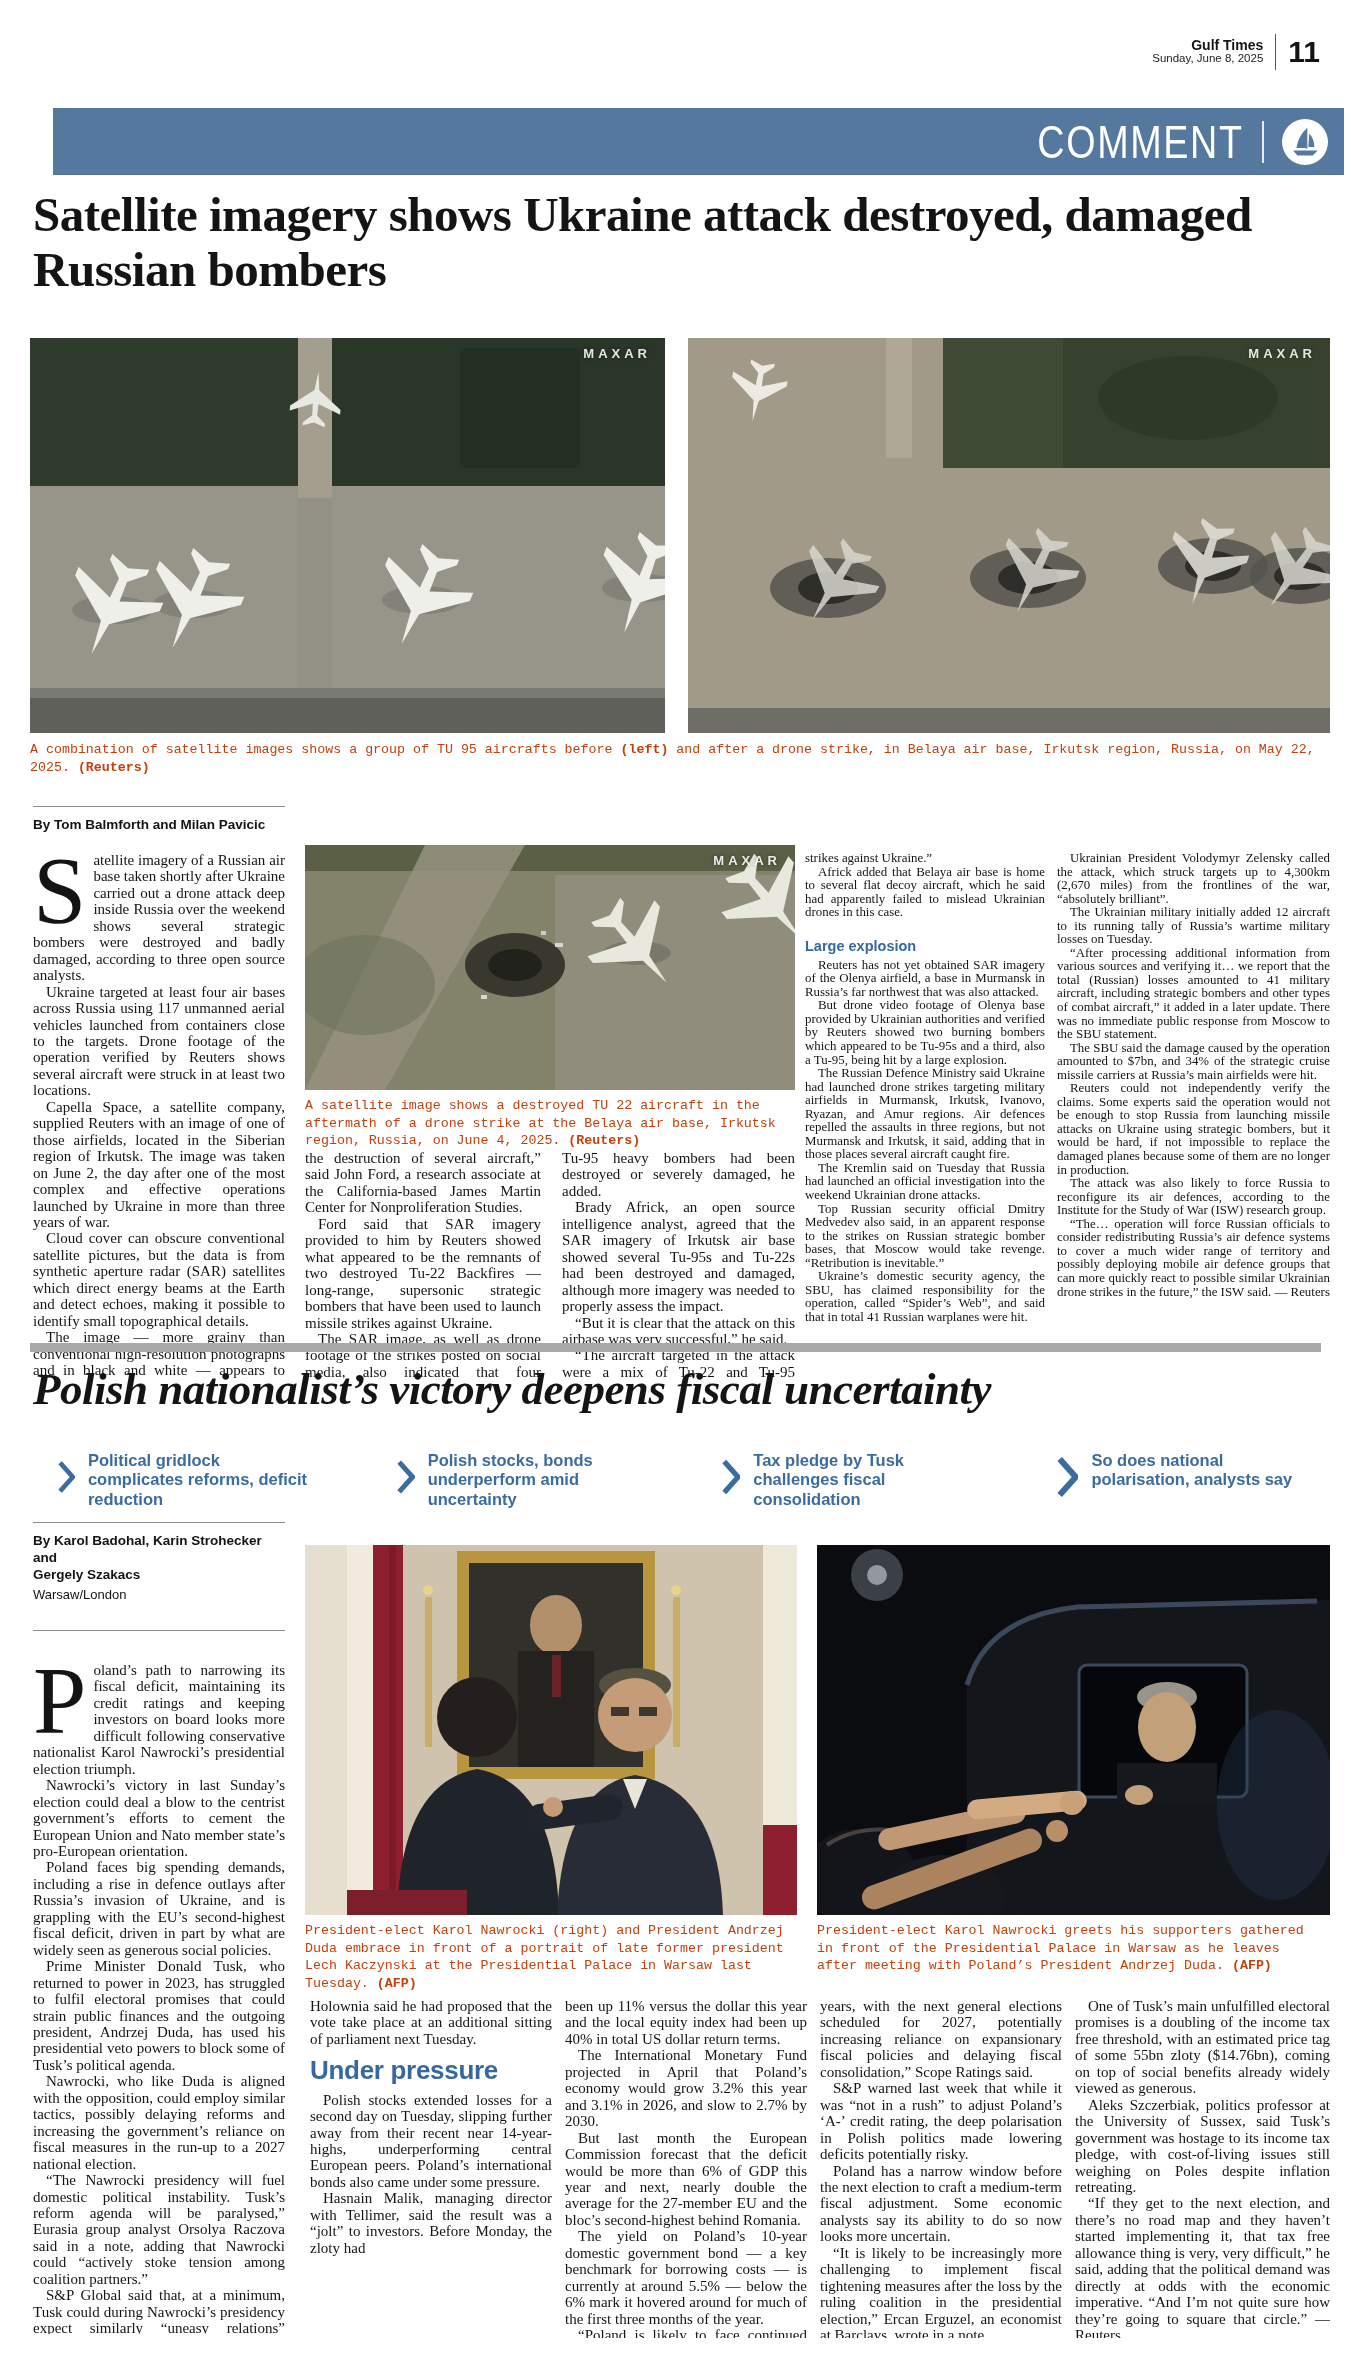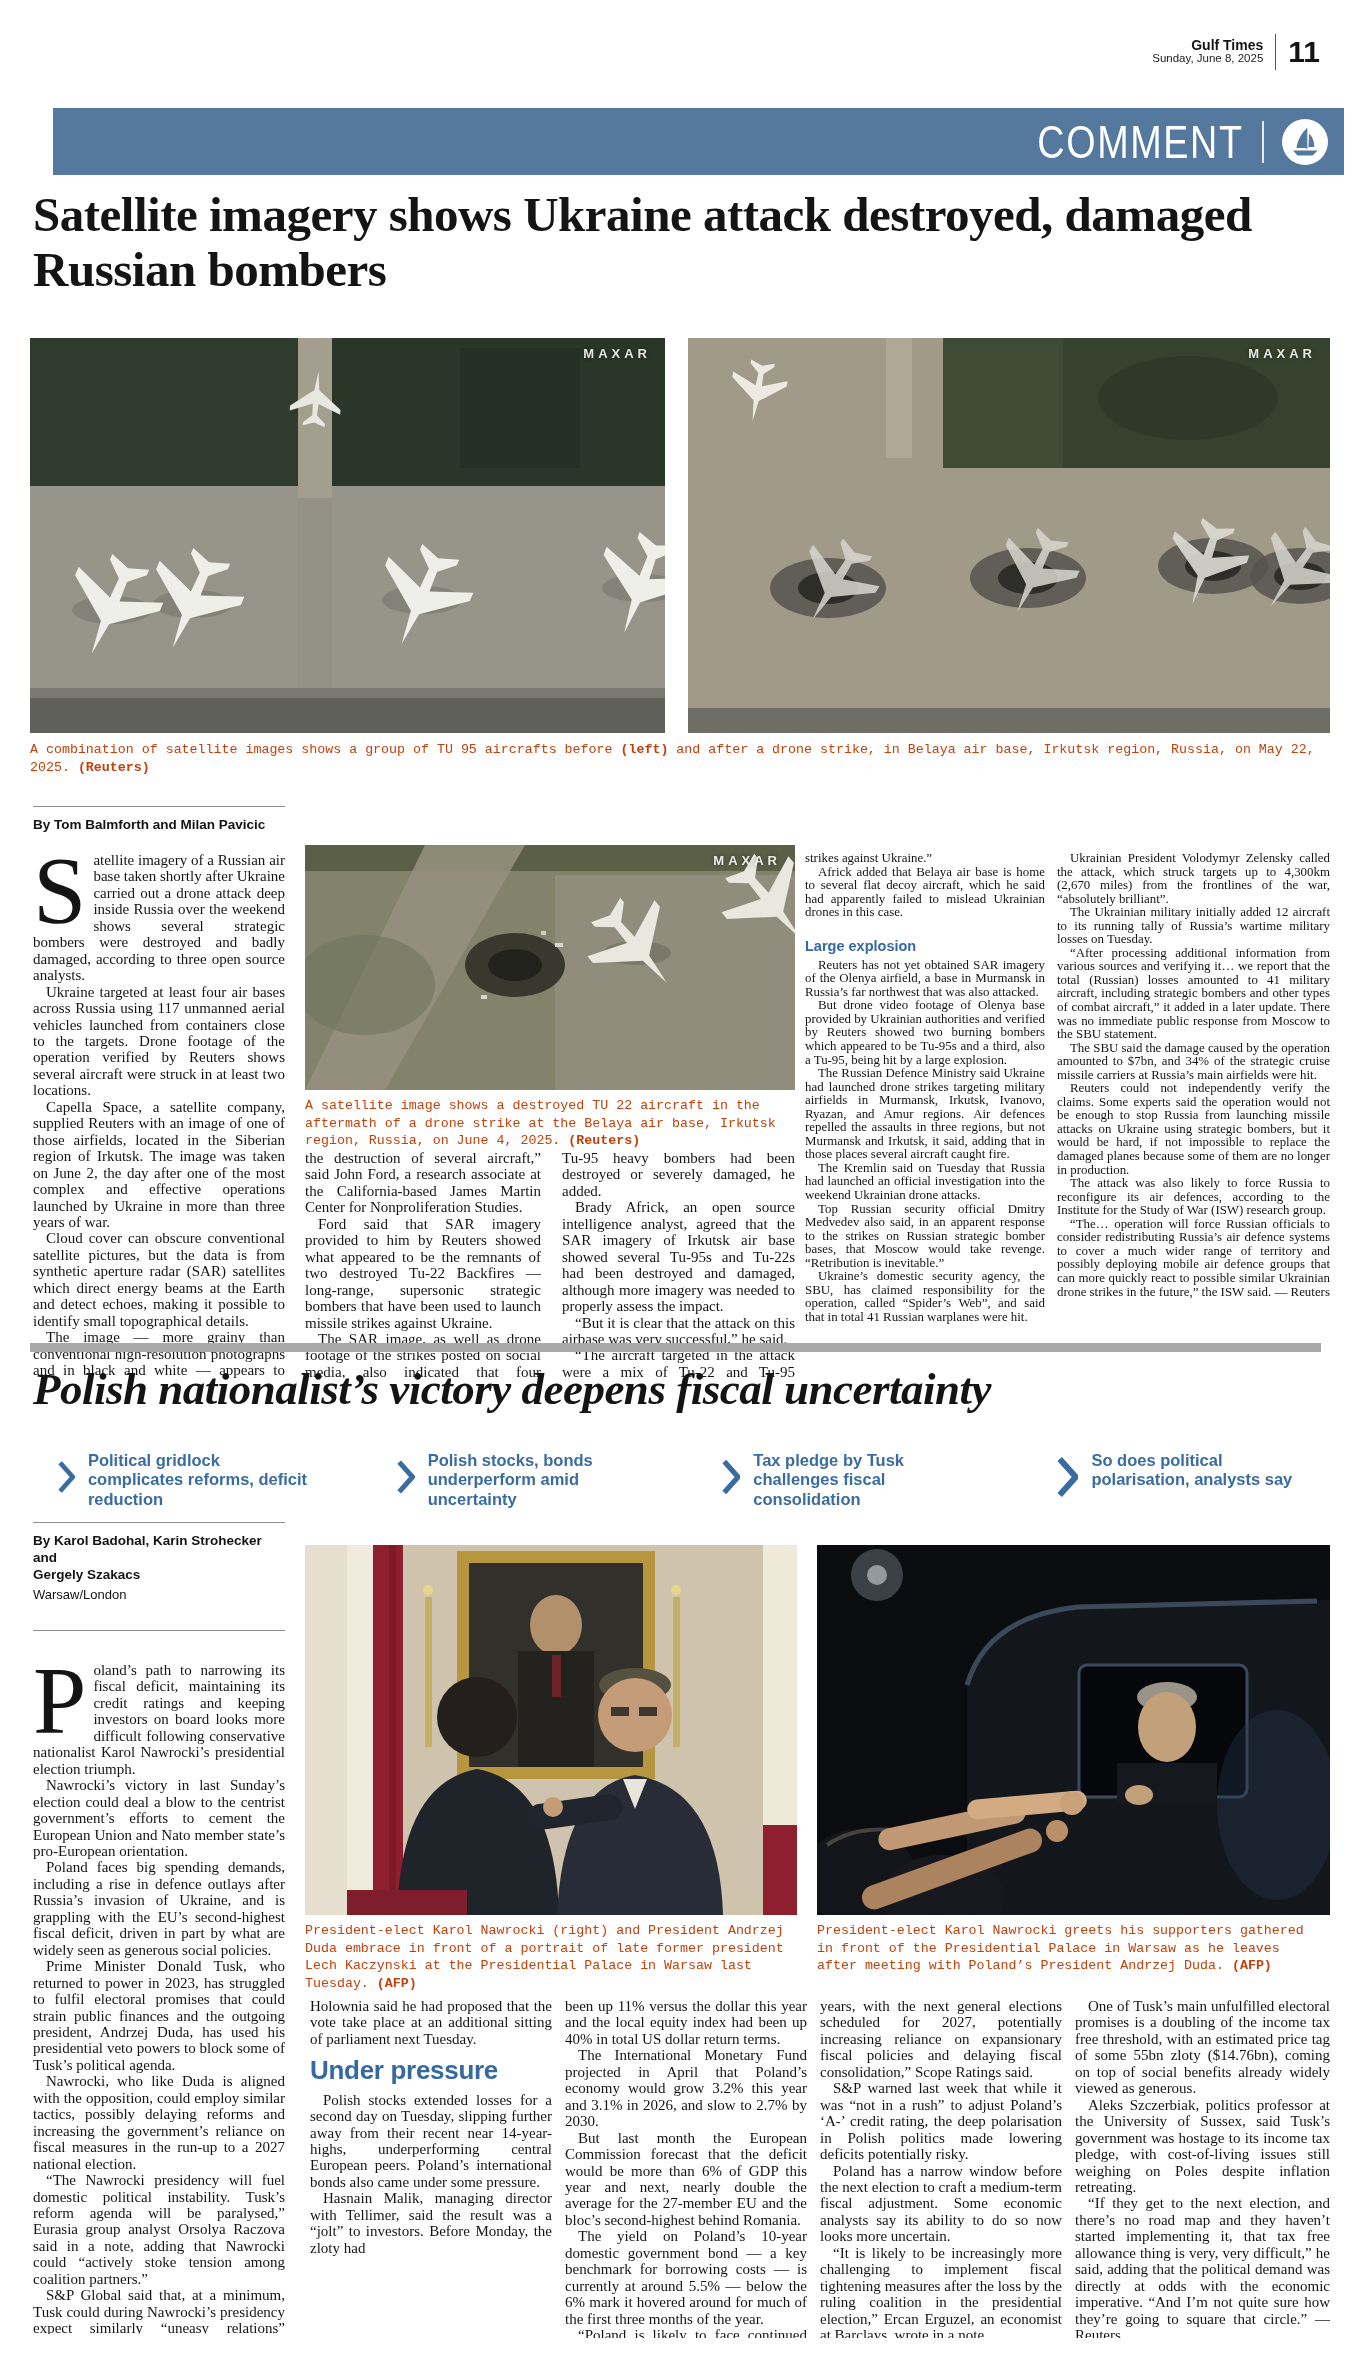--- a/index.html
+++ b/index.html
@@ -237,21 +237,21 @@
   <div class="abs kick" style="left:722px;top:1446px;width:260px;">
     <svg width="32" height="62" viewBox="0 0 32 62">
         <path d="M4 4 L28 31 L4 58" stroke="#3a6ca0" stroke-width="9" fill="none"></path>
       </svg>
     <div class="kt">Tax pledge by Tusk challenges fiscal consolidation</div>
   </div>
   <div class="abs kick" style="left:1057px;top:1446px;width:260px;">
     <svg width="32" height="62" viewBox="0 0 32 62">
         <path d="M4 4 L28 31 L4 58" stroke="#3a6ca0" stroke-width="9" fill="none"></path>
       </svg>
-    <div class="kt">So does political polarisation, analysts say</div>
+    <div class="kt">So does national polarisation, analysts say</div>
   </div>
 
   <div class="abs hr" style="left:33px;top:1522px;width:252px;"></div>
   <div class="abs" style="left:33px;top:1533px;width:252px;">
     <div class="by">By Karol Badohal, Karin Strohecker and</div>
     <div class="by">Gergely Szakacs</div>
     <div class="dateline">Warsaw/London</div>
   </div>
   <div class="abs hr" style="left:33px;top:1630px;width:252px;"></div>
 

